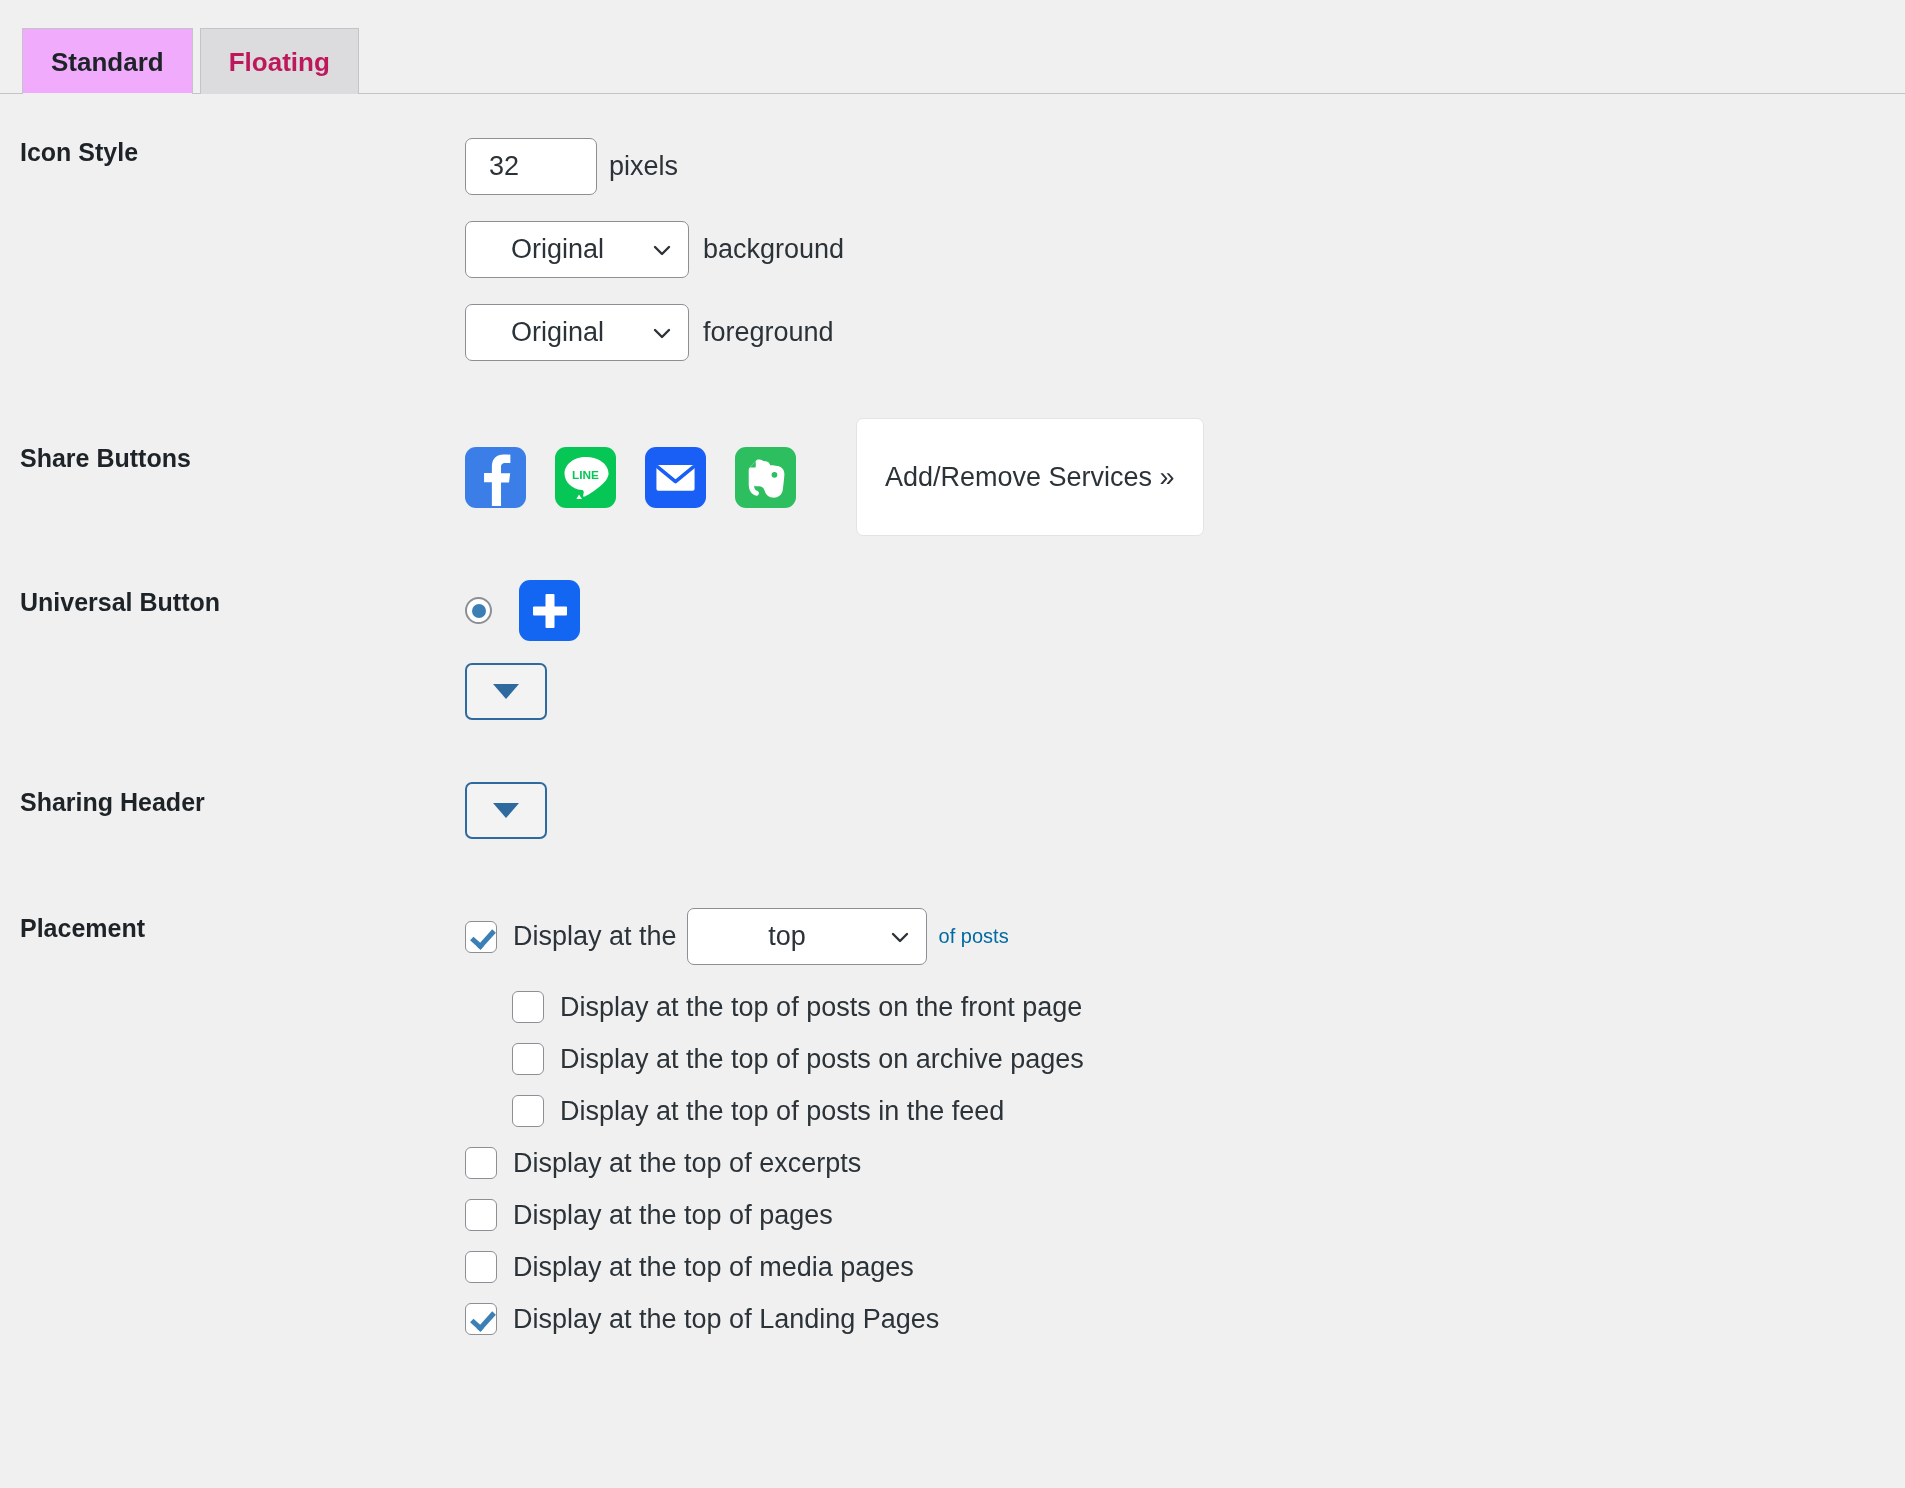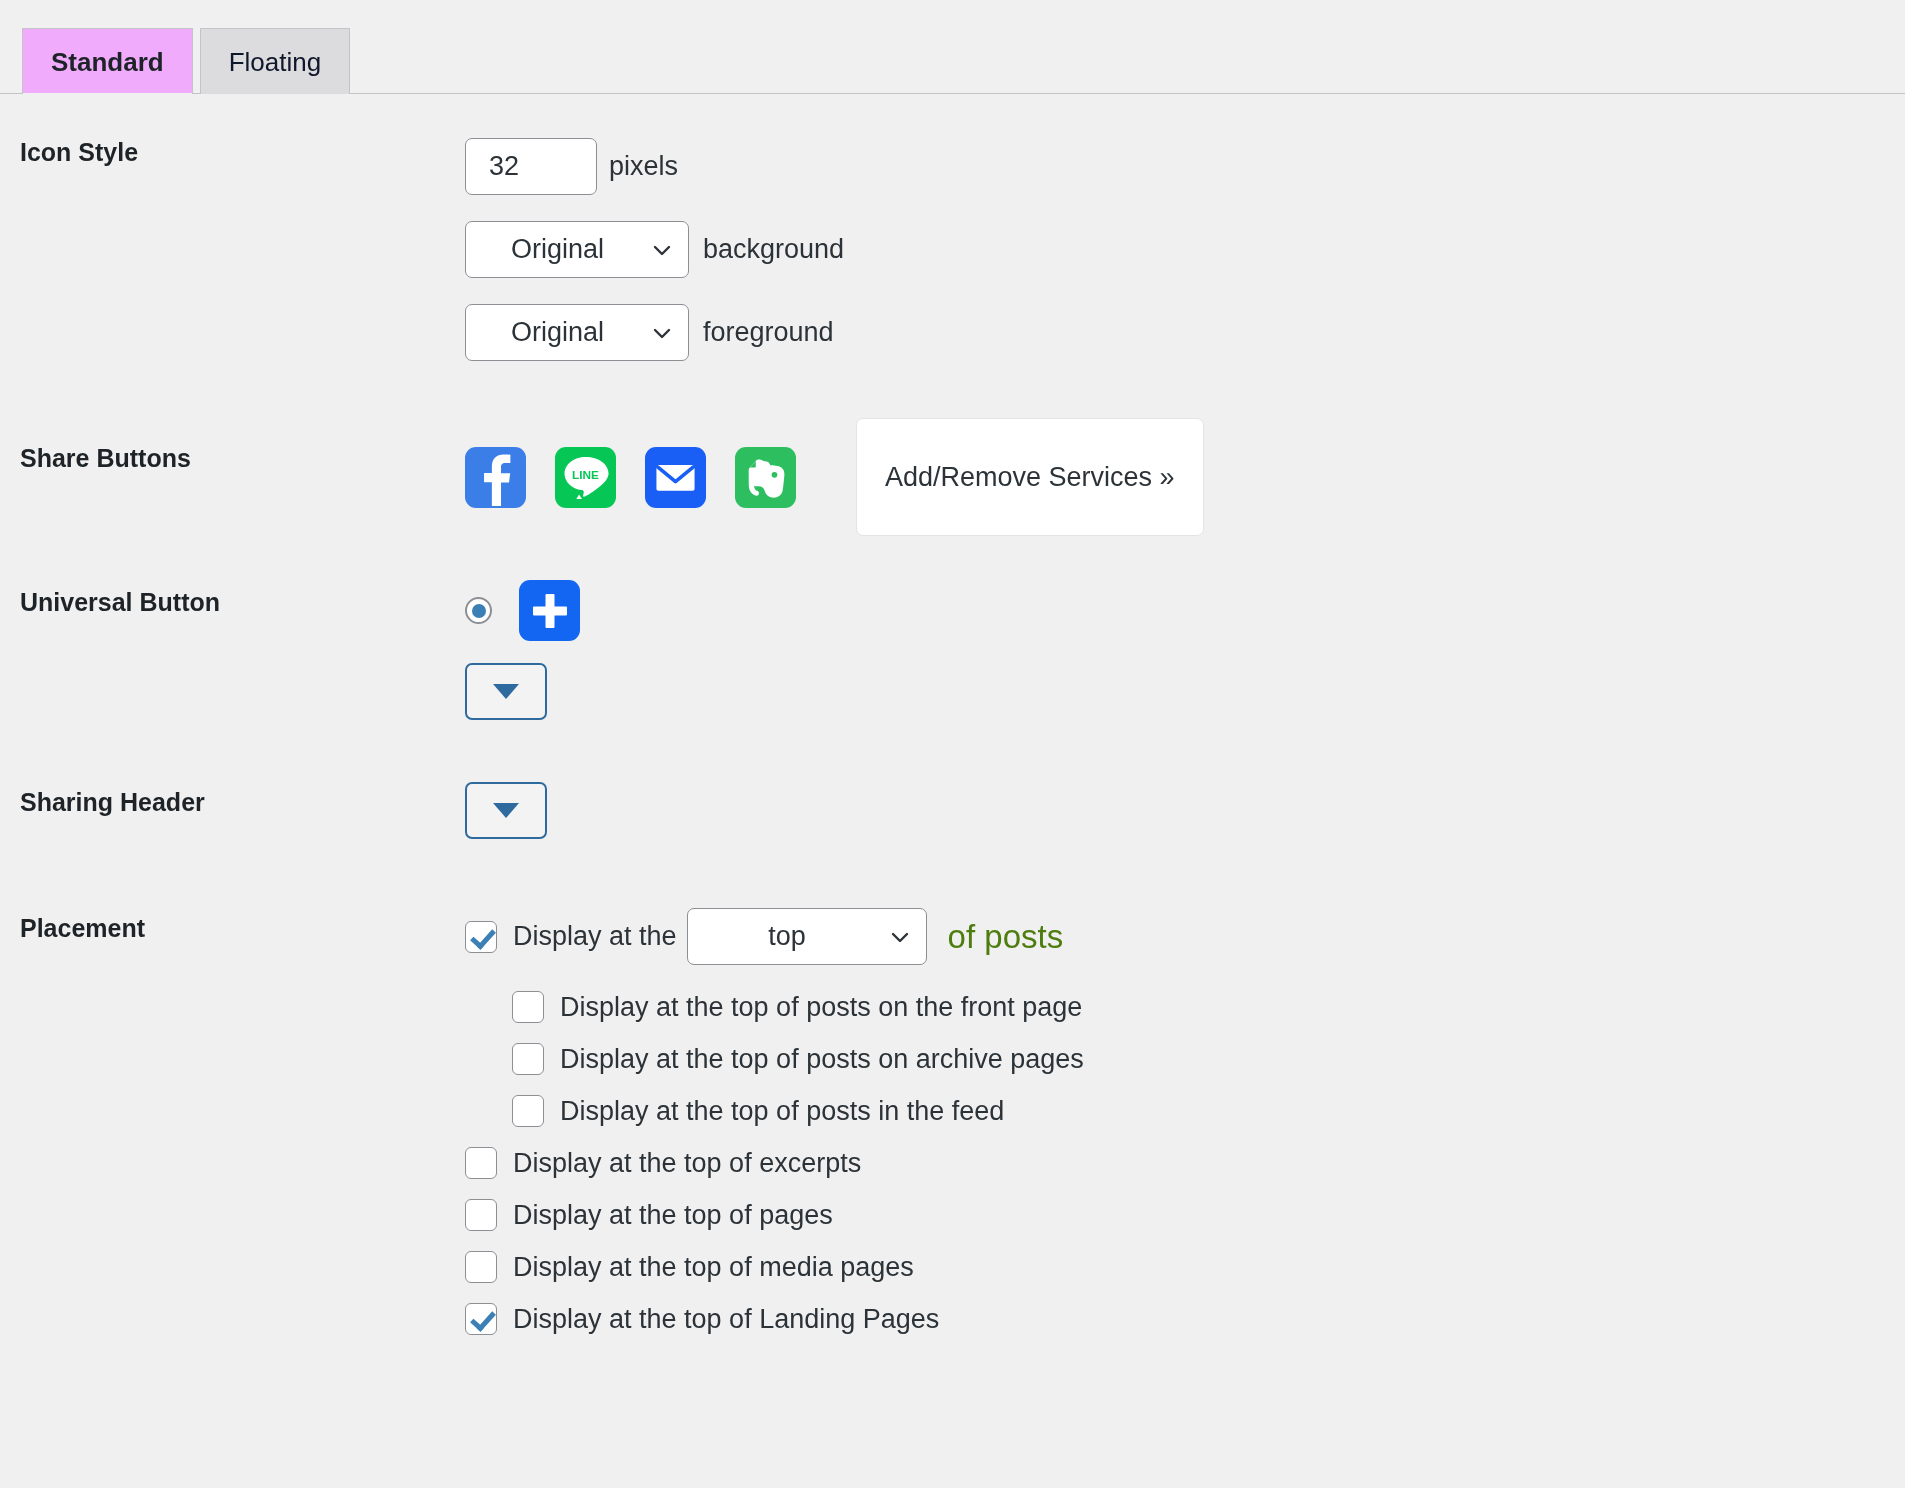--- a/index.html
+++ b/index.html
@@ -60,23 +60,23 @@
   }
   .tab.active::after {
     content: "";
     position: absolute;
     left: 0; right: 0; bottom: -1px;
     height: 2px;
     background: #f0f0f0;
   }
   .tab.inactive {
     background: #dcdcde;
-    color: #0f172a;
+    color: #be185d;
     border-color: #c3c4c7;
-    font-weight: normal;
+    font-weight: bold;
   }
 
   
   .form {
     padding-top: 20px;
   }
   .row {
     display: flex;
     align-items: flex-start;
   }
@@ -289,21 +289,21 @@
     white-space: nowrap;
   }
   .indent { margin-left: 47px; }
 
   .placement-first {
     display: flex;
     align-items: center;
     margin-bottom: 26px;
   }
   .placement-first .chk-text { margin-left: 16px; margin-right: 10px; }
-  .placement-first .after-text { font-size: 33px; color: #4d7c0f; margin-left: 21px; }
+  .placement-first .after-text { font-size: 20px; color: #0369a1; margin-left: 12px; }
 </style>
 </head>
 <body>
 
 <div class="tabbar">
   <div class="tabs">
     <div class="tab active">
       <span>Standard</span>
     </div>
     <div class="tab inactive">

